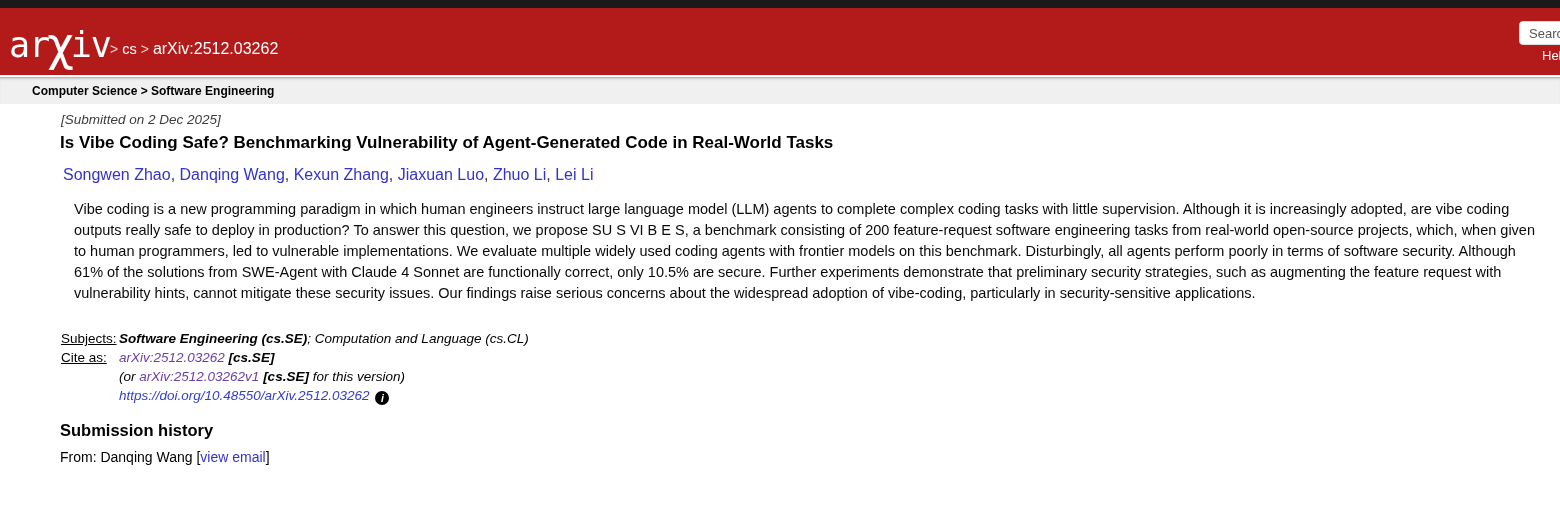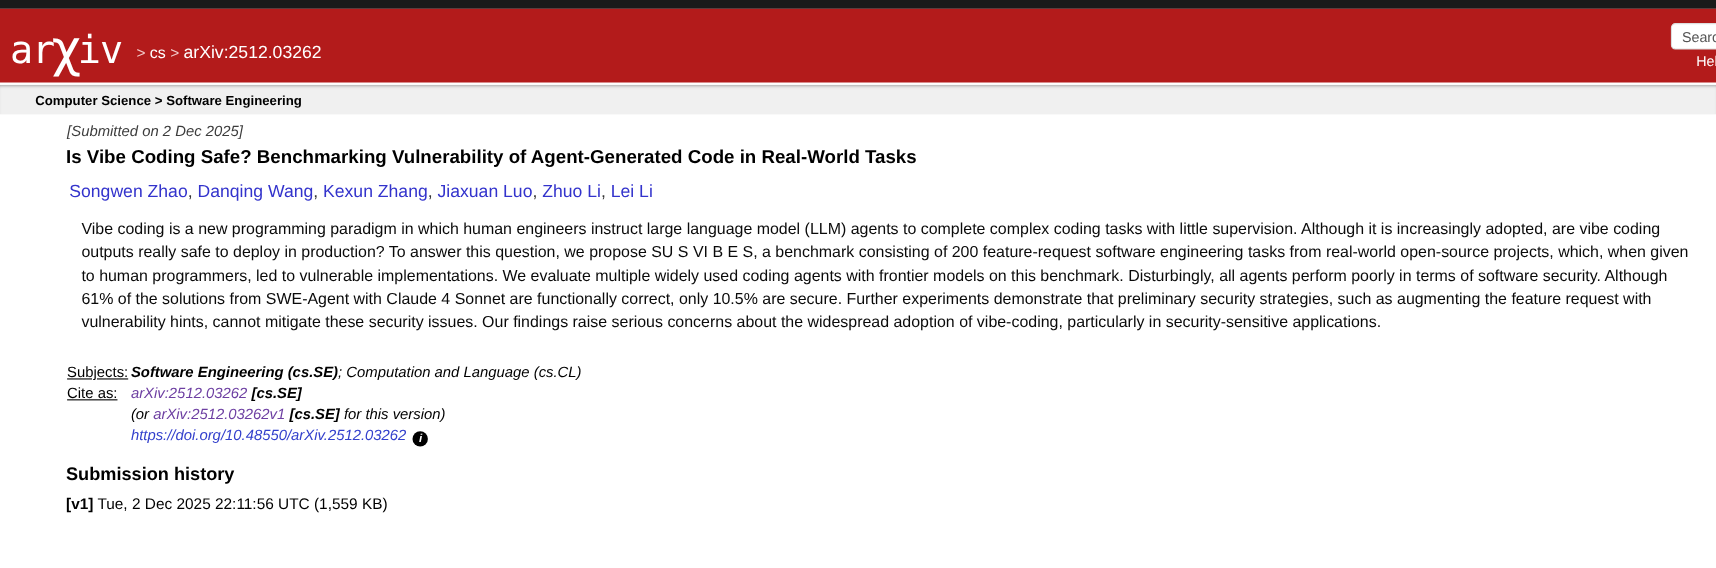--- a/index.html
+++ b/index.html
@@ -9,21 +9,21 @@
   }
   
   .topbar{height:8px;background:#1a1a1a;}
   
   .banner{height:67px;background:#b31b1b;position:relative;}
   .logo{position:absolute;left:9px;top:10px;color:#fff;cursor:pointer;
         font-family:"DejaVu Sans Mono","Liberation Mono",monospace;
         font-size:35px;letter-spacing:-1px;line-height:1;}
   .logo .chi{font-family:"DejaVu Sans",sans-serif;font-size:46px;font-weight:400;
         display:inline-block;transform:translateY(3px);margin:0 -2px;}
-  .banner-crumbs{position:absolute;left:106px;top:32px;color:#fff;font-size:16px;white-space:nowrap;margin-left:14px;}
+  .banner-crumbs{position:absolute;left:106px;top:32px;color:#fff;font-size:16px;white-space:nowrap;}
   .banner-crumbs .sep{color:#f3cccc;font-size:14px;padding:0 4px;}
   .banner-crumbs a{color:#fff;text-decoration:none;cursor:pointer;}
   .banner-crumbs .cs{font-size:14.5px;}
   .search-input{position:absolute;left:1519px;top:13px;width:120px;height:24px;
         border:1px solid #ddd;border-radius:4px;padding:0 0 0 9px;font-size:13px;
         font-family:"Liberation Sans",sans-serif;color:#444;outline:none;box-sizing:border-box;}
   .search-input::placeholder{color:#555;opacity:1;}
   .help-link{position:absolute;left:1542px;top:40px;color:#fff;font-size:13px;
         text-decoration:none;white-space:nowrap;cursor:pointer;}
   
@@ -91,15 +91,15 @@
       <div class="meta-value"><span>(or</span> <a href="#" class="link-visited">arXiv:2512.03262v1</a> <span class="bold">[cs.SE]</span> <span>for this version)</span></div>
     </div>
     <div class="meta-row">
       <div class="meta-label"></div>
       <div class="meta-value"><a href="#" class="link-blue">https://doi.org/10.48550/arXiv.2512.03262</a><span class="info-icon">i</span></div>
     </div>
   </div>
 
   <div class="history">
     <div class="history-heading">Submission history</div>
-    <div class="history-line"><span class="bold">[v1]</span> <span>Tue, 2 Dec 2025 22:11:56 UTC (1,559 KB)</span></div>
+    <div class="history-line"><span>From: Danqing Wang [</span><a href="#">view email</a><span>]</span></div>
   </div>
 </div>
 
 </body></html>

